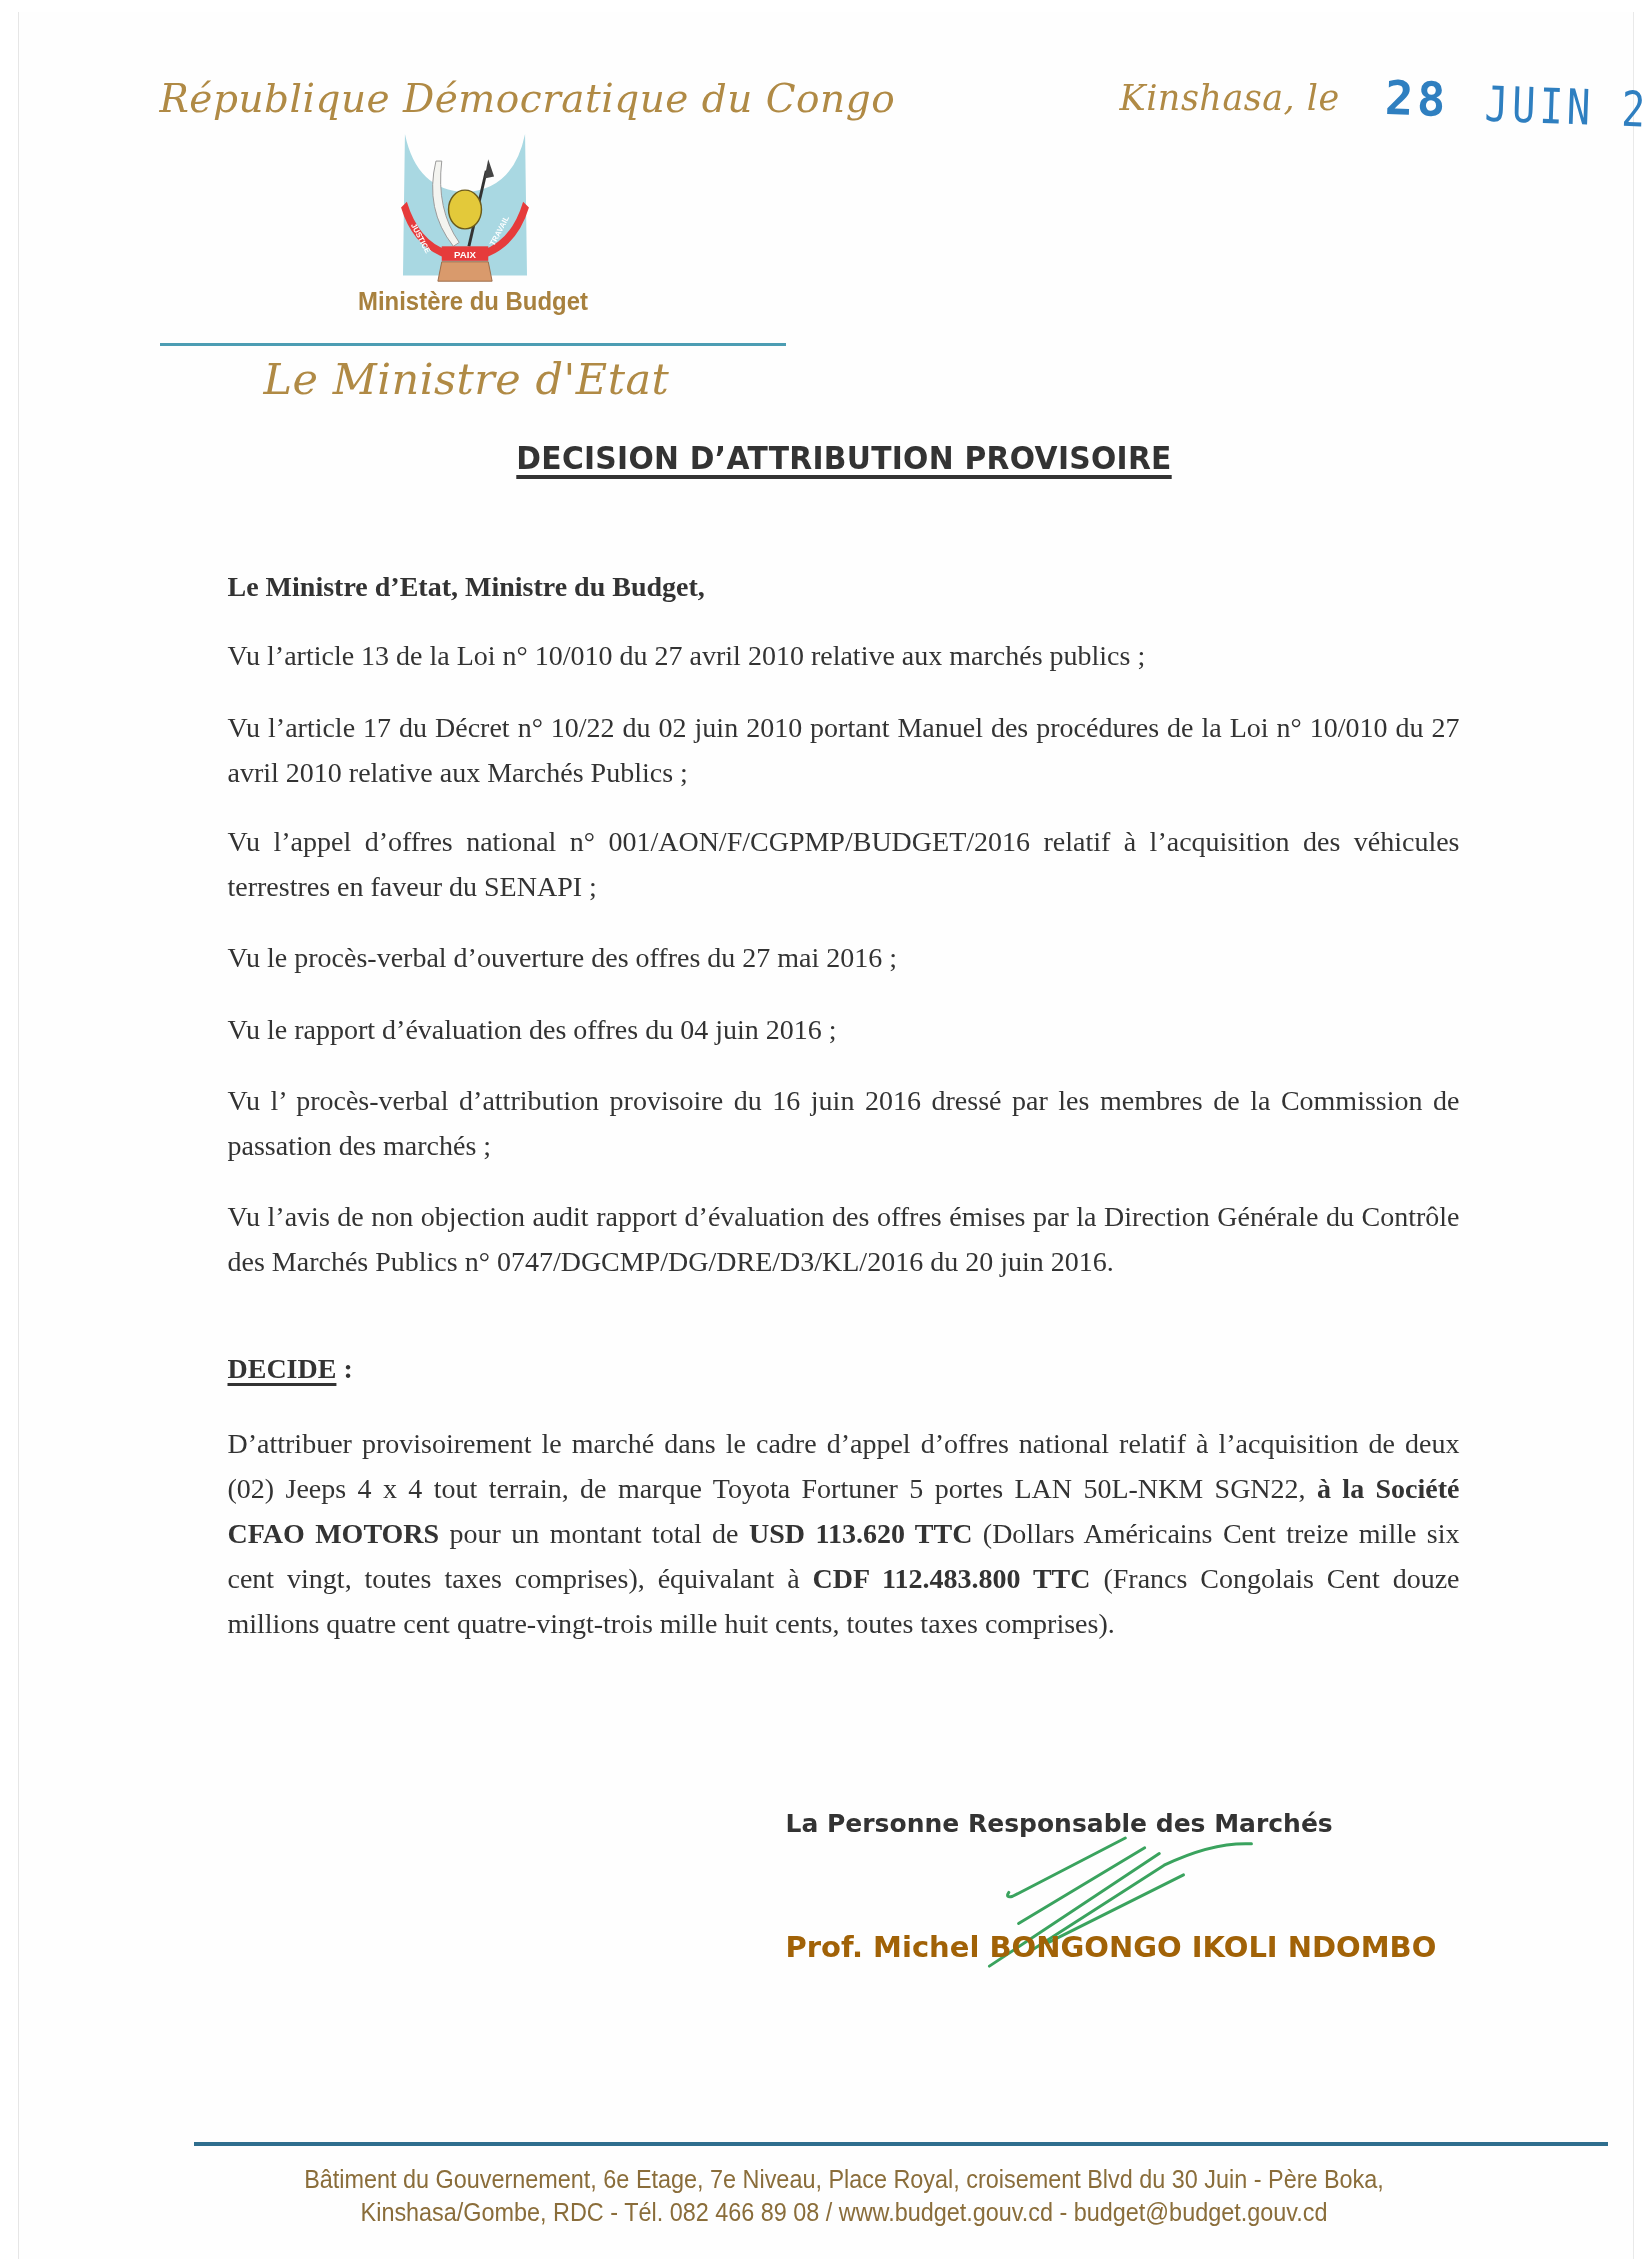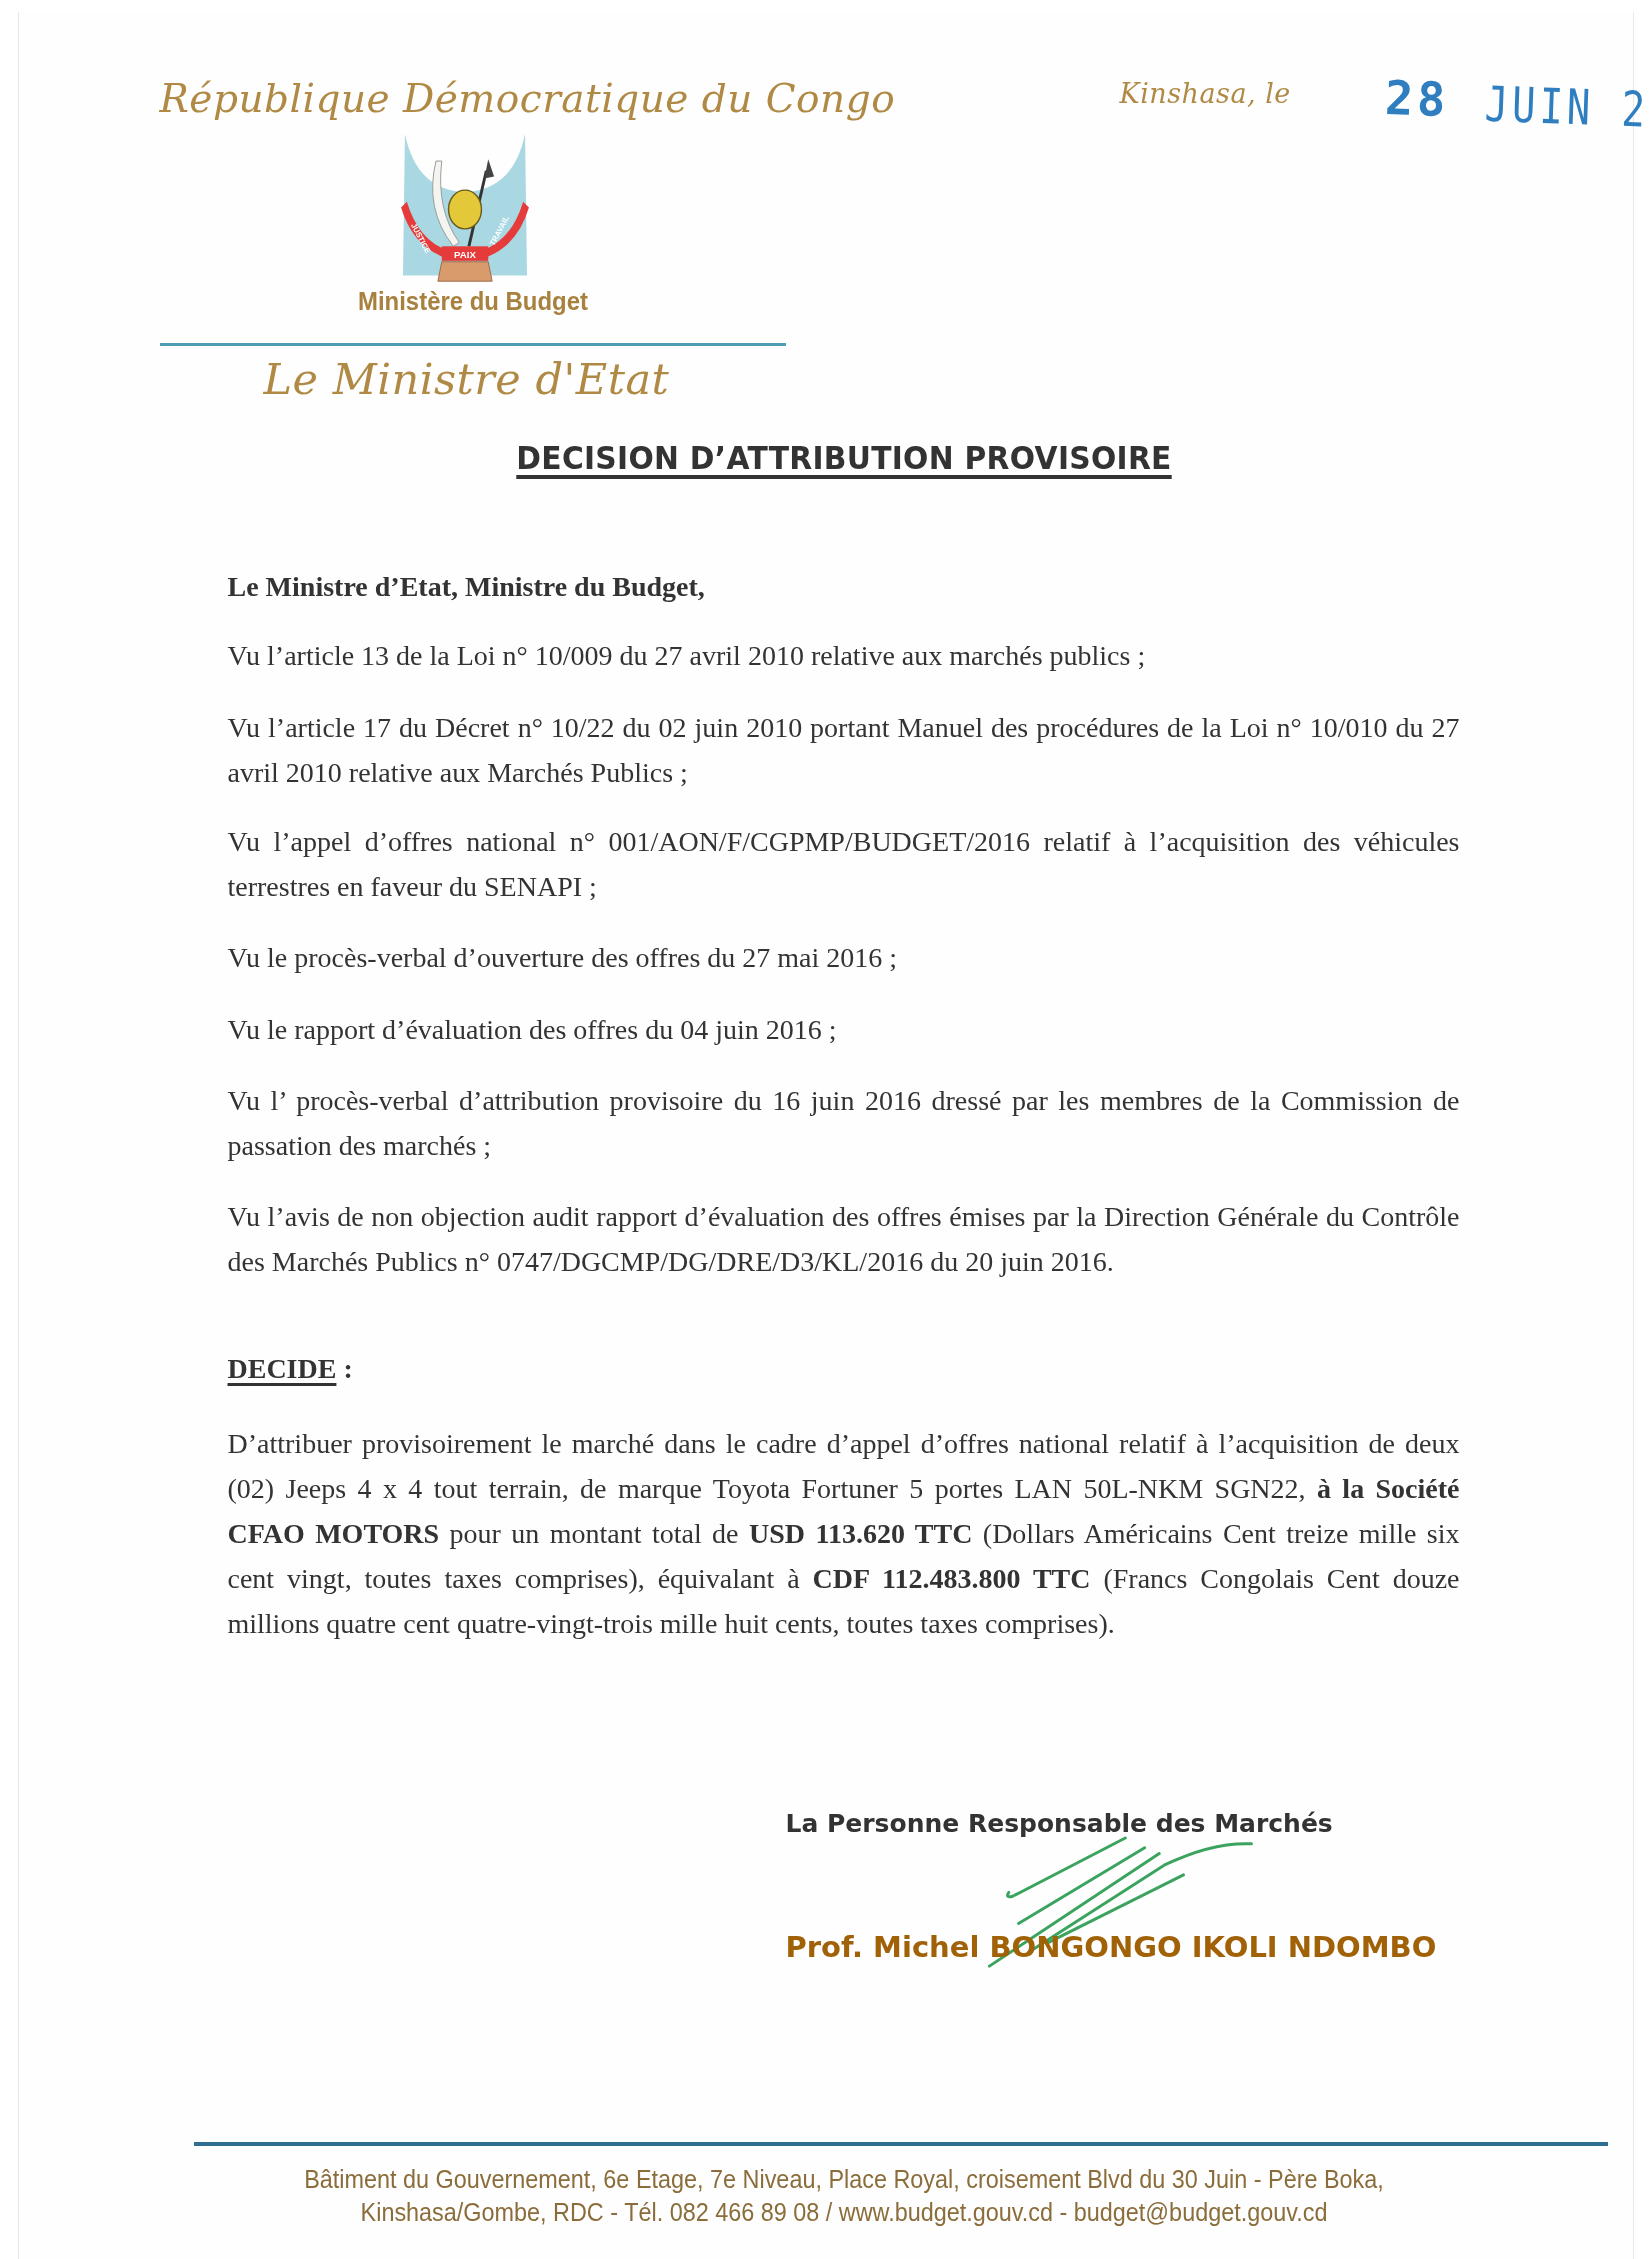--- a/index.html
+++ b/index.html
@@ -16,21 +16,21 @@
     border-right: 1.9px solid #e9e9e9;
     border-bottom: 2.9px solid #c9c9c9;
     box-sizing: border-box;
   }
   .abs { position: absolute; }
   .script {
     font-family: "DejaVu Serif", serif; font-style: italic; color: #b08a45;
     letter-spacing: 0.5px; white-space: nowrap;
   }
   #rdc { left: 141px; top: 64px; font-size: 39px; }
-  #kin { left: 1101px; top: 66px; font-size: 27px; }
+  #kin { left: 1101px; top: 66px; font-size: 35px; }
   #stamp {
     left: 1366px; top: 58px; font-family: "DejaVu Sans Mono", monospace;
     color: #2f7fc0; font-size: 43px; letter-spacing: 3.9px; white-space: nowrap;
     transform: rotate(2deg); transform-origin: left center;
   }
   #stamp .d { font-weight: bold; font-size: 47px; margin-right: 5.8px; }
   #stamp .m { font-size: 39px; transform: scaleY(1.25); display: inline-block; }
   #emblem { left: 378px; top: 120px; width: 136px; height: 155px; }
   #ministere {
     left: 141px; width: 626px; top: 274px; text-align: center;
@@ -103,21 +103,21 @@
   <div class="abs" id="hdr-rule"></div>
   <div class="abs script" id="ministre-etat">Le Ministre d'Etat</div>
 
   <div class="abs" id="title">
     <span>DECISION D’ATTRIBUTION PROVISOIRE</span>
   </div>
 
   <div class="abs body" id="salut">Le Ministre d’Etat, Ministre du Budget,</div>
 
   <div class="abs body" id="vu1">
-      <p>Vu l’article 13 de la Loi n° 10/009 du 27 avril 2010 relative aux marchés publics ;</p>
+      <p>Vu l’article 13 de la Loi n° 10/010 du 27 avril 2010 relative aux marchés publics ;</p>
     </div>
   <div class="abs body" id="vu2">
       <p>Vu l’article 17 du Décret n° 10/22 du 02 juin 2010 portant Manuel des procédures de la Loi n° 10/010 du 27 avril 2010 relative aux Marchés Publics ;</p>
     </div>
   <div class="abs body" id="vu3">
       <p>Vu l’appel d’offres national n° 001/AON/F/CGPMP/BUDGET/2016 relatif à l’acquisition des véhicules terrestres en faveur du SENAPI ;</p>
     </div>
   <div class="abs body" id="vu4">
       <p>Vu le procès-verbal d’ouverture des offres du 27 mai 2016 ;</p>
     </div>

